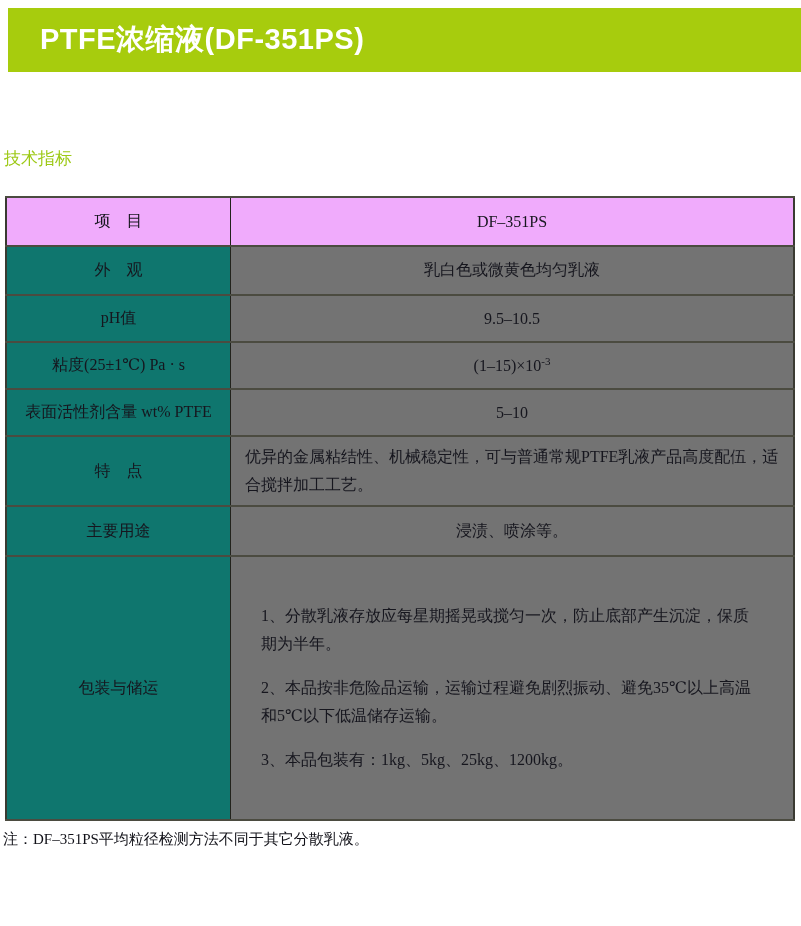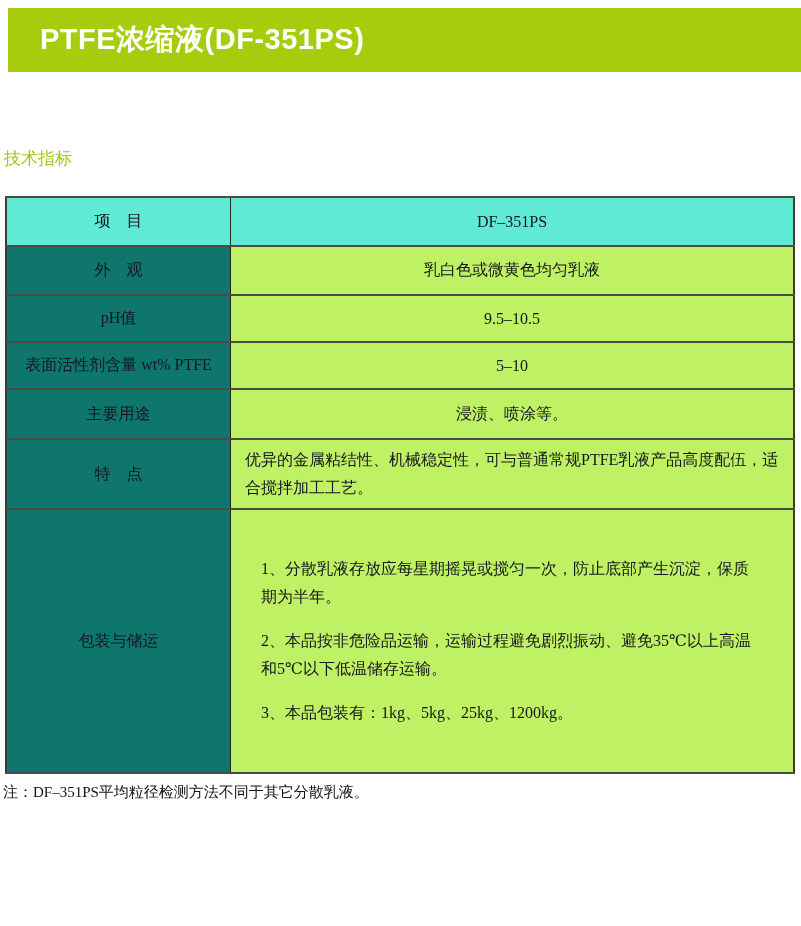--- a/index.html
+++ b/index.html
@@ -60,24 +60,24 @@
     text-align: center;
     padding: 2px 8px;
     overflow: hidden;
   }
   table.spec-table { border: 2px solid #3a3a32; }
   td.lbl {
     width: 207px;
     background: #0f766e;
   }
   td.val {
-    background: #bef264;
+    background: #737373;
   }
   tr.head td {
-    background: #5eead4;
+    background: #f0abfc;
     height: 43px;
   }
   td.val sup { font-size: 11px; }
   .cell-left {
     text-align: left !important;
     padding: 6px 14px !important;
     line-height: 1.75;
   }
   .cell-left p { margin: 16px; }
   .note {
@@ -110,34 +110,38 @@
         <td class="val">乳白色或微黄色均匀乳液</td>
       </tr>
 
 
       <tr>
         <td class="lbl" style="height:41px">pH值</td>
         <td class="val">9.5–10.5</td>
       </tr>
 
 
+      <tr>
+        <td class="lbl" style="height:41px">粘度(25±1℃) Pa · s</td>
+        <td class="val"><span>(1–15)×10</span><sup>-3</sup></td>
+      </tr>
 
       <tr>
         <td class="lbl" style="height:41px">表面活性剂含量 wt% PTFE</td>
         <td class="val">5–10</td>
       </tr>
 
       <tr>
-        <td class="lbl" style="height:44px">主要用途</td>
-        <td class="val">浸渍、喷涂等。</td>
+        <td class="lbl" style="height:50px">特　点</td>
+        <td class="val cell-left">优异的金属粘结性、机械稳定性，可与普通常规PTFE乳液产品高度配伍，适合搅拌加工工艺。</td>
       </tr>
 
       <tr>
-        <td class="lbl" style="height:50px">特　点</td>
-        <td class="val cell-left">优异的金属粘结性、机械稳定性，可与普通常规PTFE乳液产品高度配伍，适合搅拌加工工艺。</td>
+        <td class="lbl" style="height:44px">主要用途</td>
+        <td class="val">浸渍、喷涂等。</td>
       </tr>
 
       <tr>
         <td class="lbl" style="height:258px">包装与储运</td>
         <td class="val cell-left">
           <p>1、分散乳液存放应每星期摇晃或搅匀一次，防止底部产生沉淀，保质期为半年。</p>
           <p>2、本品按非危险品运输，运输过程避免剧烈振动、避免35℃以上高温和5℃以下低温储存运输。</p>
           <p>3、本品包装有：1kg、5kg、25kg、1200kg。</p>
         </td>
       </tr>

